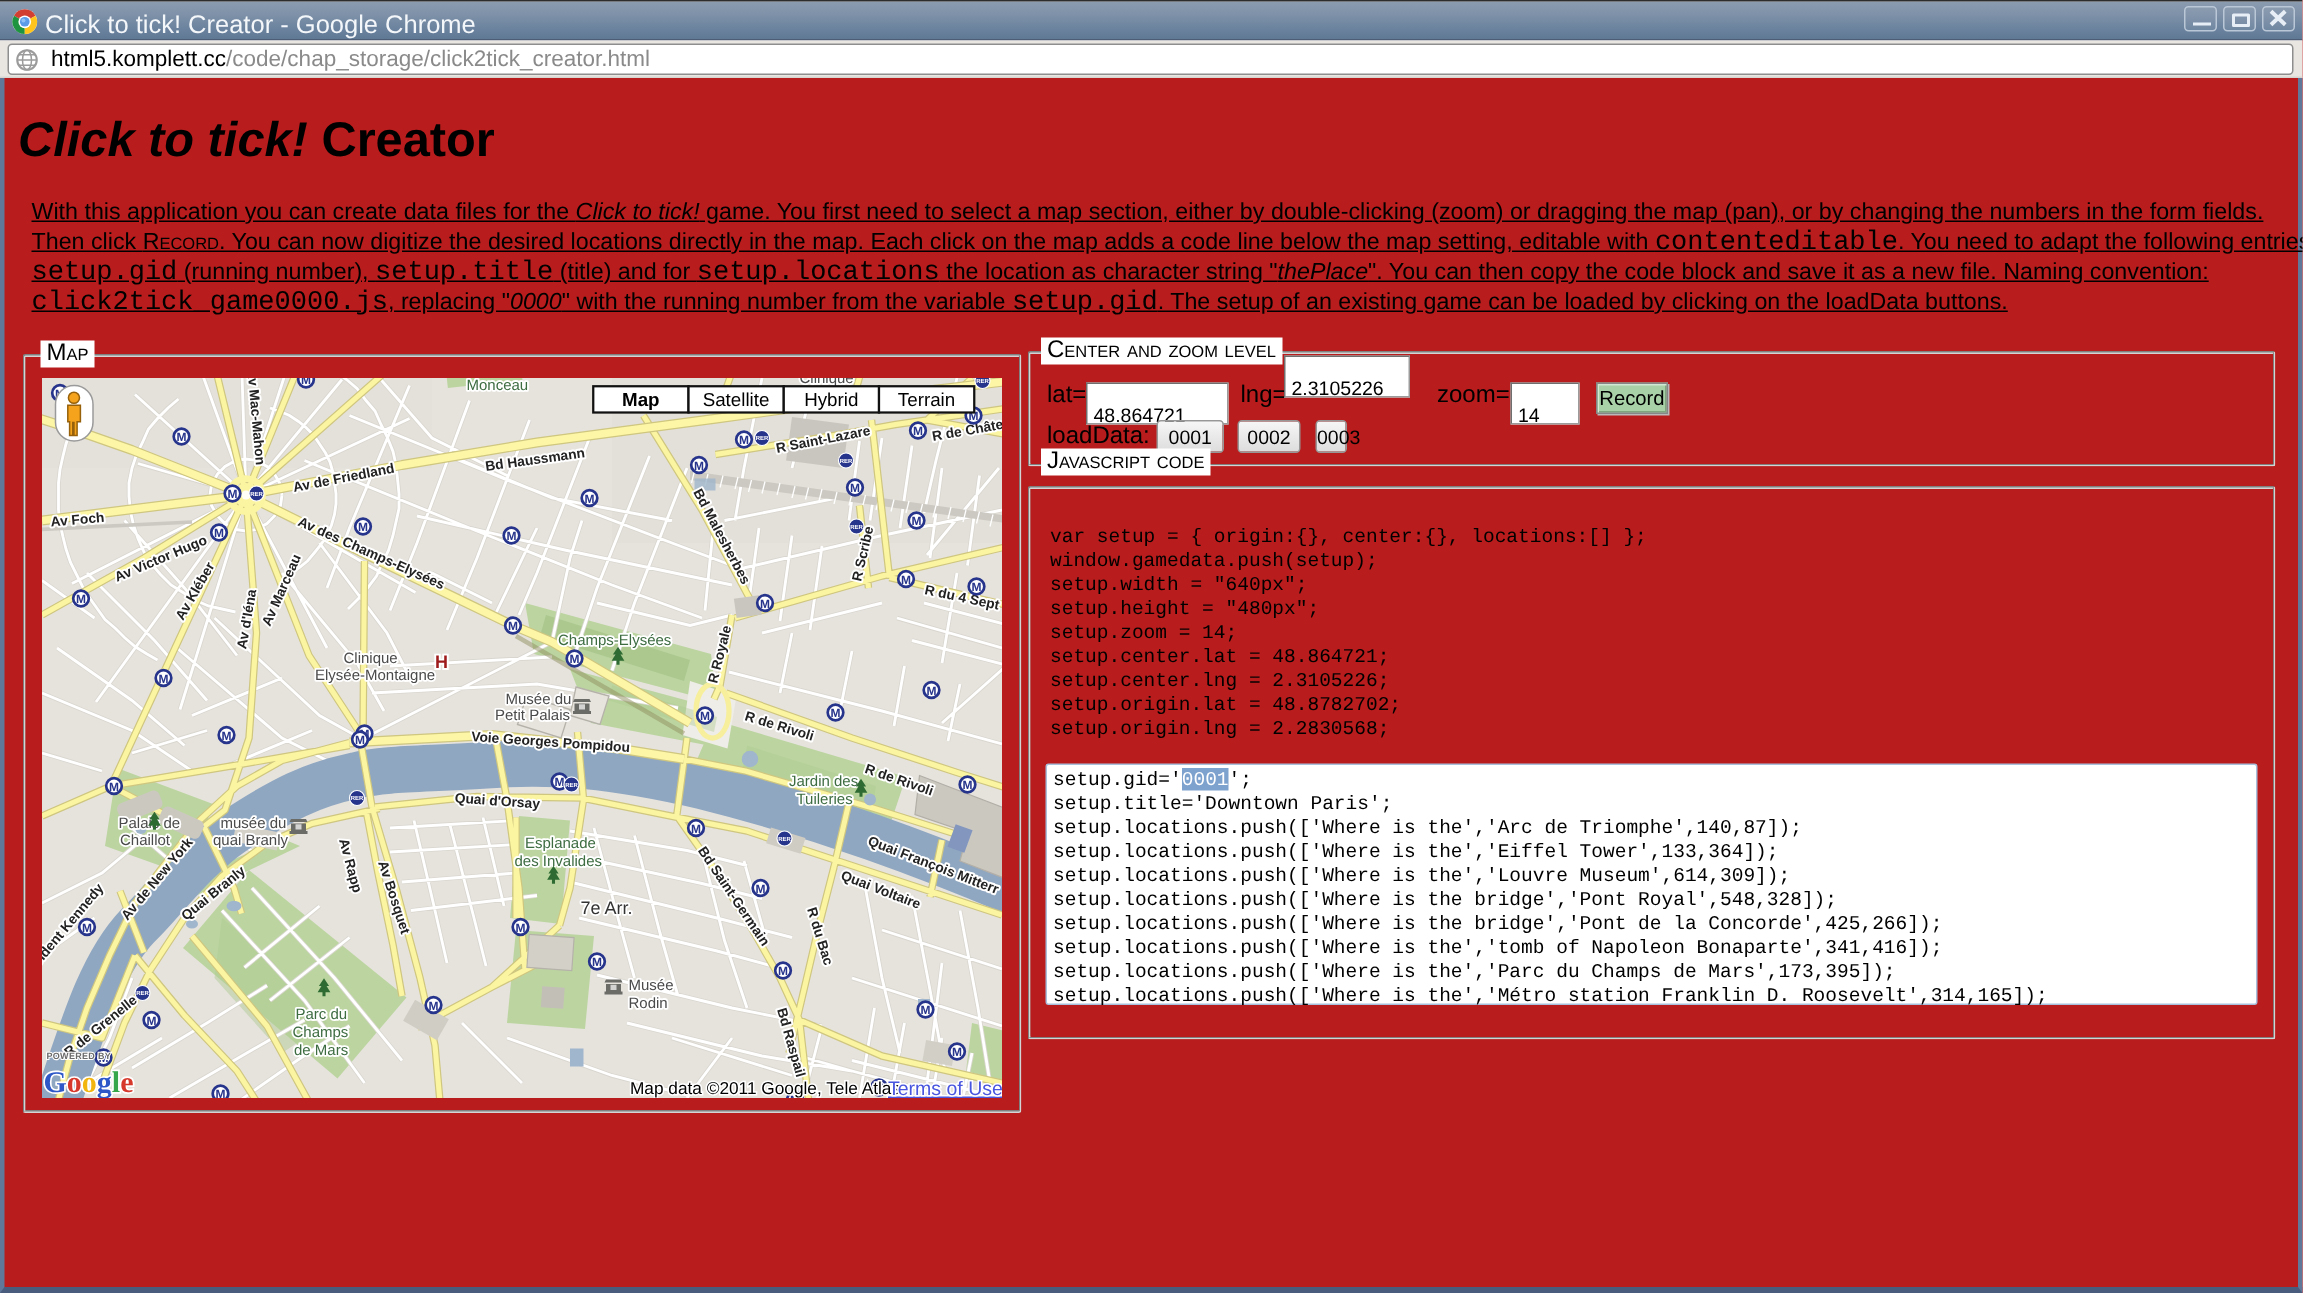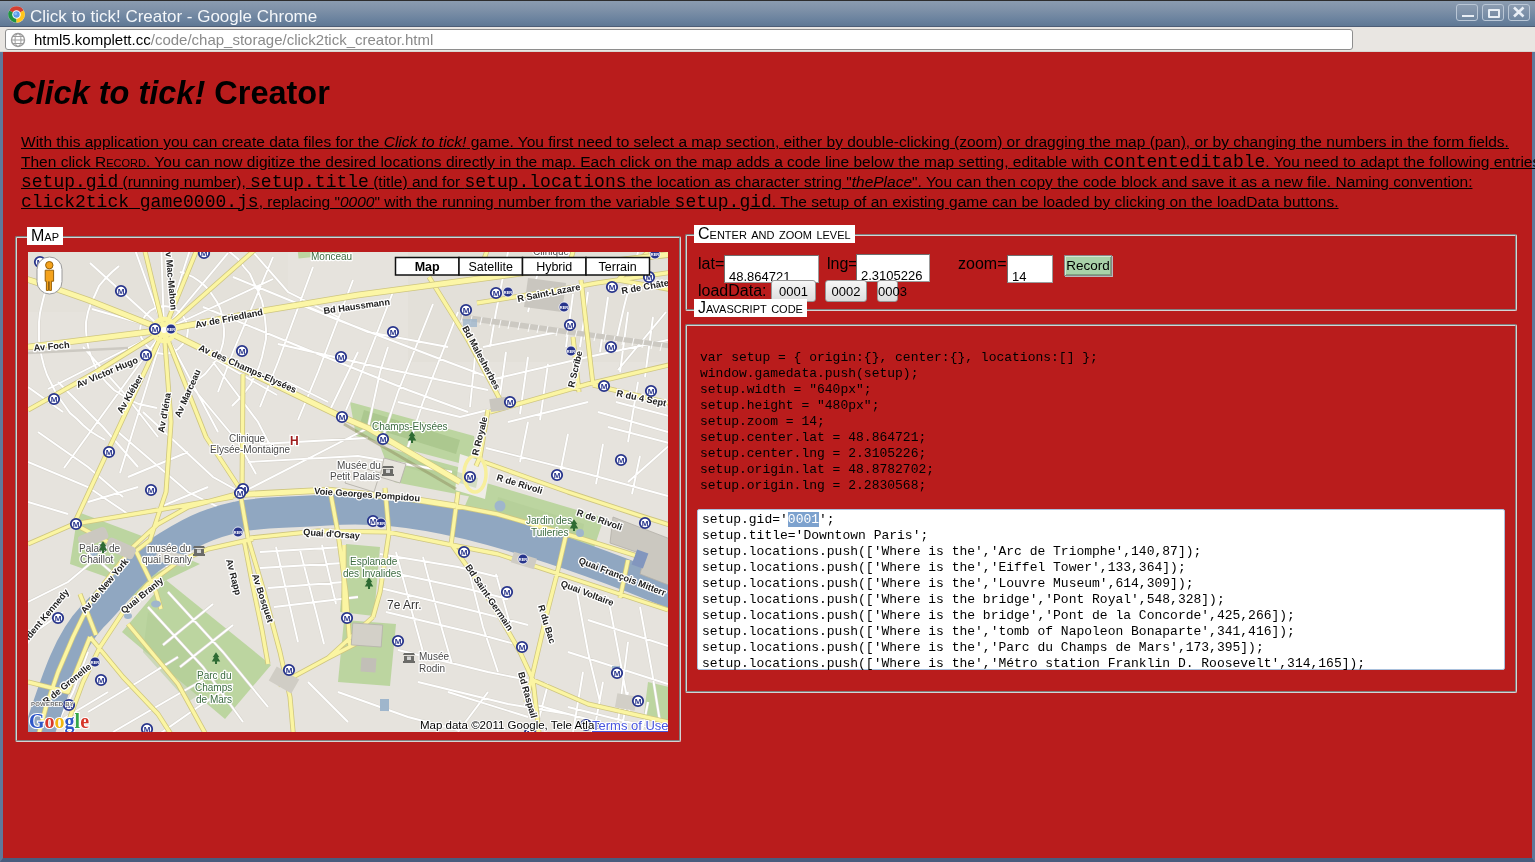--- a/index.html
+++ b/index.html
@@ -5,21 +5,21 @@
 html,body { margin:0; padding:0; }
 body { width:1535px; height:862px; overflow:hidden; position:relative;
   font-family:"Liberation Sans", sans-serif; background:#fff; }
 #titlebar { position:absolute; left:0; top:0; width:1535px; height:27px;
   background:linear-gradient(to bottom,#8b9cb0 0,#7e91a8 35%,#6a829e 75%,#5f7894 100%);
   border-top:1px solid #2d2d2d; border-bottom:1px solid #4d5d76; }
 #titletext { position:absolute; left:30px; top:6px; font-size:17px; color:#f4f7fa; }
 .winbtn { position:absolute; top:3px; width:22px; height:17px; border:1px solid #bac7d6;
   border-radius:3px; background:rgba(255,255,255,0.05); }
 #addrbar { position:absolute; left:0; top:27px; width:1535px; height:25px; background:#e9e6e2; border-bottom:1px solid #d8d5d1; }
-#urlbox { position:absolute; left:5px; top:2px; width:1348px; height:21px; background:#fff;
+#urlbox { position:absolute; left:5px; top:2px; width:1524px; height:21px; background:#fff;
   border:1px solid #8e8e8e; border-radius:3px; }
 #urltext { position:absolute; left:28px; top:0.5px; font-size:15px; color:#000; white-space:nowrap; }
 #urltext span { color:#8a8a8a; }
 #page { position:absolute; left:0; top:52px; width:1535px; height:810px; background:#b91c1c;
   border-left:3px solid #60789a; border-right:3px solid #60789a; border-bottom:4px solid #495c7e; }
 h1 { position:absolute; left:9px; top:23px; margin:0; font-size:32.5px; font-weight:bold; color:#000; white-space:nowrap; }
 #para { position:absolute; left:18px; top:80px; font-size:15.5px; line-height:20px; color:#000; white-space:nowrap;text-decoration:underline; }
 code { font-family:"Liberation Mono", monospace; font-size:18px; }
 .sc { font-variant:small-caps; }
 .fs { position:absolute; border:2px groove #d4d4d4; border-radius:2px; }
@@ -327,21 +327,21 @@
           <text x="564" y="478" font-size="13" fill="#4855DE" stroke="#fff" stroke-width="2" paint-order="stroke" text-decoration="underline">Terms of Use</text>
         </g>
 </svg>
     </div>
 
  <div class="fs" style="left:682px;top:182px;width:832px;height:77px"></div>
  <div class="leg" style="left:691px;top:173px">Center and zoom level</div>
  <div class="flabel" style="left:695px;top:203px">lat=</div>
  <div class="inp" style="left:721px;top:203px;width:95px">48.864721</div>
  <div class="flabel" style="left:824px;top:203px">lng=</div>
- <div class="inp" style="left:853px;top:202px;width:74px">2.3105226</div>
+ <div class="inp" style="left:853px;top:185px;width:84px">2.3105226</div>
  <div class="flabel" style="left:955px;top:203px">zoom=</div>
  <div class="inp" style="left:1004px;top:203px;width:46px">14</div>
  <div id="rec">Record</div>
  <div class="flabel" style="left:695px;top:230px">loadData:</div>
  <div class="btn" style="left:768px;top:228px;width:45px">0001</div>
  <div class="btn" style="left:822px;top:228px;width:42px">0002</div>
  <div class="btn" style="left:874px;top:228px;width:21px">0003</div>
 
  <div class="fs" style="left:682px;top:272px;width:832px;height:369px"></div>
  <div class="leg" style="left:691px;top:247px">Javascript code</div>

